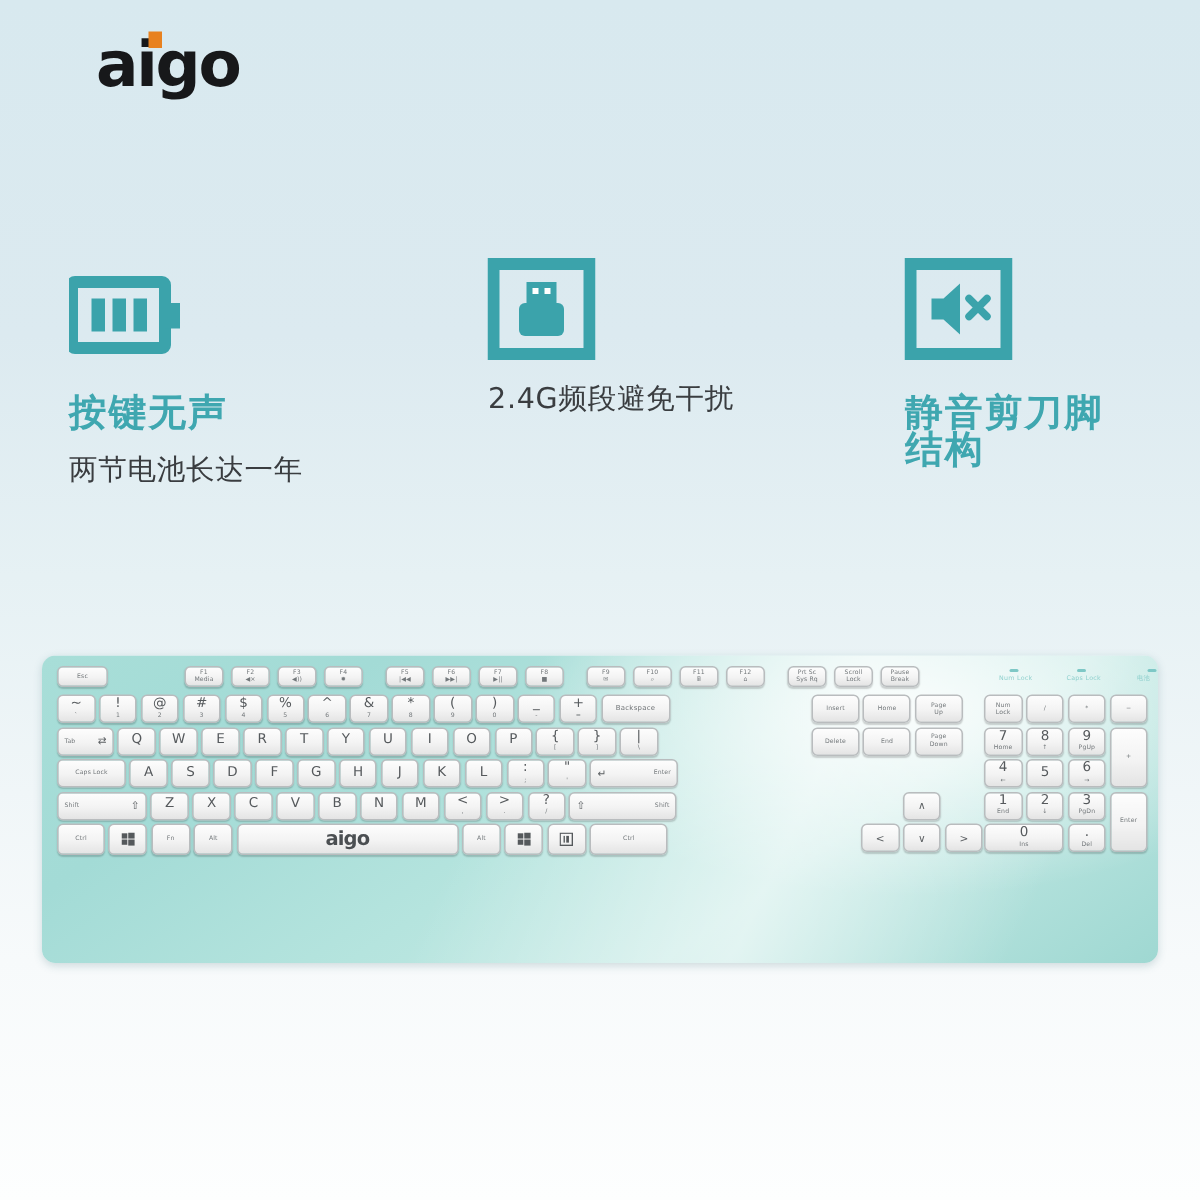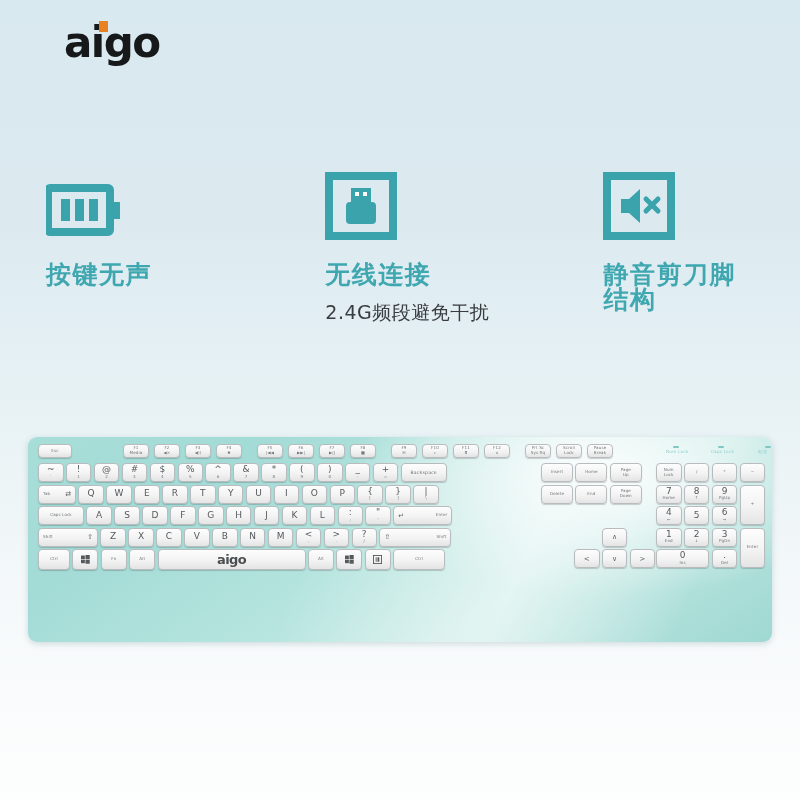--- a/index.html
+++ b/index.html
@@ -114,33 +114,33 @@
     <div class="icon-box">
       <svg width="78" height="60" viewBox="0 0 78 60">
         <rect x="2" y="8" width="62" height="44" rx="2" fill="none" stroke="#3ba3ab" stroke-width="8"></rect>
         <rect x="64" y="22" width="10" height="17" fill="#3ba3ab"></rect>
         <rect x="15" y="19" width="9" height="22" fill="#3ba3ab"></rect>
         <rect x="29" y="19" width="9" height="22" fill="#3ba3ab"></rect>
         <rect x="43" y="19" width="9" height="22" fill="#3ba3ab"></rect>
       </svg>
     </div>
     <div class="f-title">按键无声</div>
+    <div class="f-sub">两节电池长达一年</div>
   </div>
 
   <div class="feature f2">
     <div class="icon-box">
       <svg width="72" height="68" viewBox="0 0 72 68">
         <rect x="4" y="4" width="64" height="60" fill="none" stroke="#3ba3ab" stroke-width="8"></rect>
         <rect x="26" y="16" width="20" height="14" fill="#3ba3ab"></rect>
         <rect x="30" y="20" width="4" height="4" fill="#ffffff"></rect>
         <rect x="38" y="20" width="4" height="4" fill="#ffffff"></rect>
         <rect x="21" y="30" width="30" height="22" rx="4" fill="#3ba3ab"></rect>
       </svg>
     </div>
-    <div class="f-title">无线连接</div>
     <div class="f-sub">2.4G频段避免干扰</div>
   </div>
 
   <div class="feature f3">
     <div class="icon-box">
       <svg width="72" height="68" viewBox="0 0 72 68">
         <rect x="4" y="4" width="64" height="60" fill="none" stroke="#3ba3ab" stroke-width="8"></rect>
         <path d="M18 27 h8 l11 -10 v34 l-11 -10 h-8 z" fill="#3ba3ab"></path>
         <path d="M43 27 l12 12 M55 27 l-12 12" stroke="#3ba3ab" stroke-width="5" stroke-linecap="round"></path>
       </svg>

